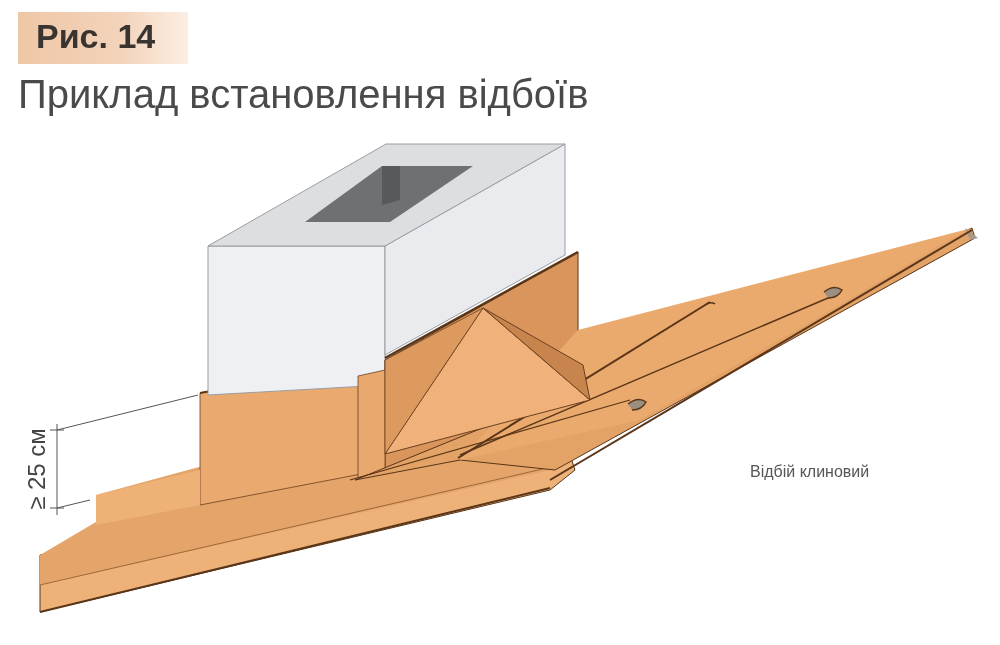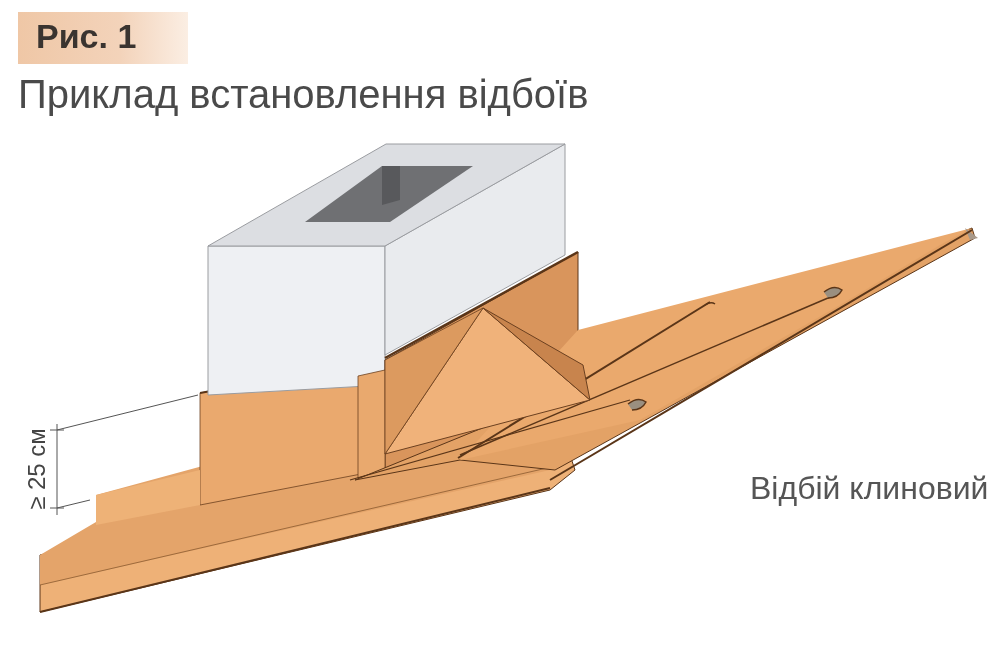--- a/index.html
+++ b/index.html
@@ -17,38 +17,37 @@
     font-size: 34px; font-weight: bold; color: #3a3430;
     font-family: "Liberation Sans", sans-serif;
   }
   .fig-title {
     position: absolute; left: 18px; top: 72px;
     font-size: 40px; color: #4a4a4a;
     font-family: "Liberation Sans", sans-serif;
   }
   .callout {
     position: absolute; left: 750px; top: 463px;
-    font-size: 32px; color: #555555;
+    font-size: 16px; color: #555555;
     font-family: "Liberation Sans", sans-serif;
-    margin-top: 7px;
   }
   .dim-label {
     position: absolute; left: 10px; top: 455px;
     font-size: 24px; color: #444;
     transform: rotate(-90deg); transform-origin: center;
     width: 110px; margin-left: -28px; text-align: center;
     font-family: "Liberation Sans", sans-serif;
   }
   svg.drawing { position: absolute; left: 0; top: 0; }
 </style>
 </head>
 <body>
 
 <div class="fig-badge"></div>
-<div class="fig-label">Рис. 1</div>
+<div class="fig-label">Рис. 14</div>
 <div class="fig-title">Приклад встановлення відбоїв</div>
 
 <svg class="drawing" width="1000" height="645" viewBox="0 0 1000 645">
 
   <g>
     <polygon points="40,555 40,612 550,490 575,470 565,440" fill="#eeb177" stroke="#5a3518" stroke-width="1"></polygon>
     <polygon points="40,555 96,522 96,495 380,418 565,440 550,470 40,585" fill="#e4a46a"></polygon>
     <line x1="40" y1="612" x2="550" y2="488" stroke="#5a3518" stroke-width="2"></line>
     <line x1="40" y1="585" x2="560" y2="465" stroke="#8a5a30" stroke-width="0.8"></line>
   </g>

